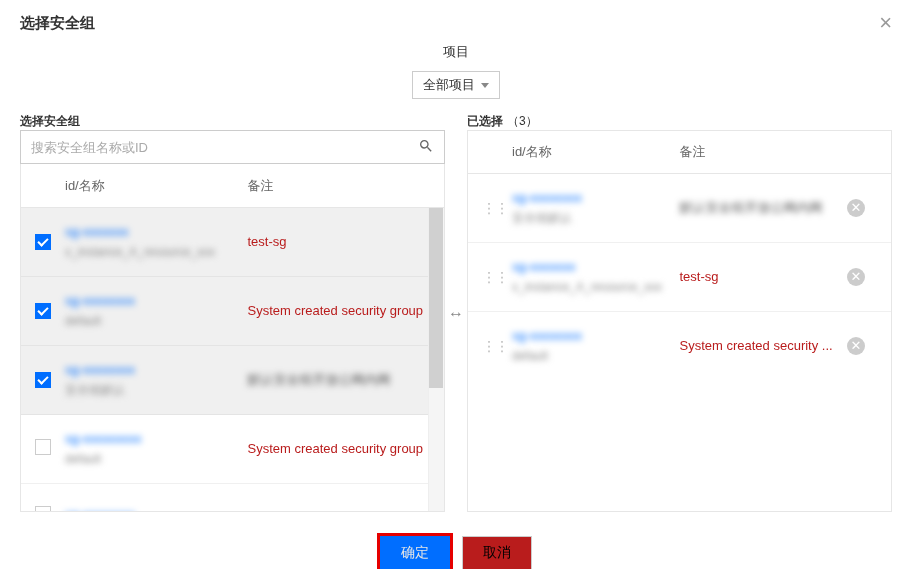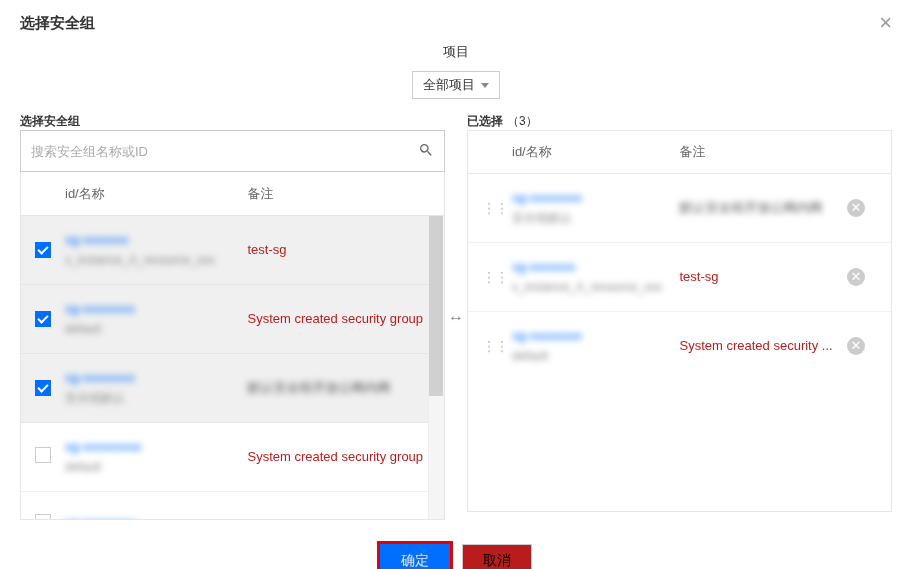--- a/index.html
+++ b/index.html
@@ -10,21 +10,21 @@
     .project-row { padding: 0 20px 12px; display: flex; align-items: center; gap: 10px; flex-direction: column; }
     .project-label { font-size: 13px; }
     .project-select { border: 1px solid #ccc; padding: 4px 10px; font-size: 13px; background: #fff; cursor: pointer; display: inline-flex; align-items: center; gap: 6px; }
     .triangle-down { width: 0; height: 0; border-left: 4px solid transparent; border-right: 4px solid transparent; border-top: 5px solid #888; }
     .panels { display: flex; padding: 0 20px; gap: 0; align-items: stretch; }
     .panel { flex: 1; }
     .panel-left { flex: 0 0 425px; }
     .panel-right { flex: 0 0 425px; }
     .middle { width: 40px; display: flex; align-items: center; justify-content: center; color: #888; font-size: 16px; }
     .panel-title { font-weight: 600; font-size: 12px; margin-bottom: 0; padding-top: 2px; }
-    .search-box { border: 1px solid #ccc; display: flex; align-items: center; padding: 0 10px; height: 42px; margin-bottom: 0; }
+    .search-box { border: 1px solid #ccc; display: flex; align-items: center; padding: 0 10px; height: 34px; margin-bottom: 0; }
     .search-input { flex: 1; border: none; outline: none; font-size: 13px; color: #333; }
     .search-input::placeholder { color: #aaa; }
     .search-icon svg { width: 16px; height: 16px; fill: #666; }
     .list-header { display: flex; align-items: center; height: 44px; border: 1px solid #e6e6e6; border-top: none; padding: 0 14px; color: #666; font-size: 13px; }
     .list-header-right { display: flex; align-items: center; height: 44px; border: 1px solid #e6e6e6; padding: 0 14px; color: #666; font-size: 13px; }
     .col-check { width: 30px; }
     .col-handle { width: 30px; color: #bbb; }
     .col-id { flex: 1; }
     .col-remark { flex: 1; }
     .col-remove { width: 30px; }

